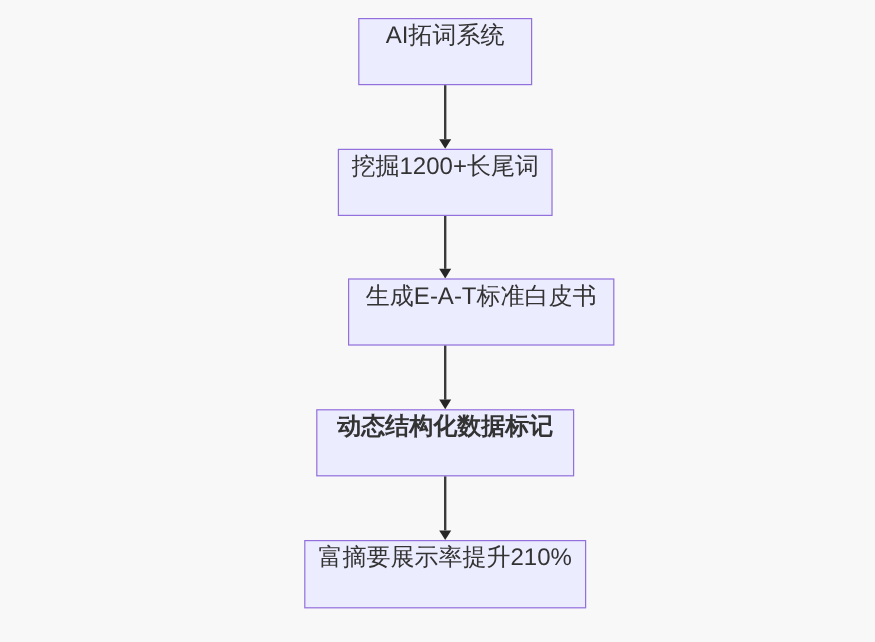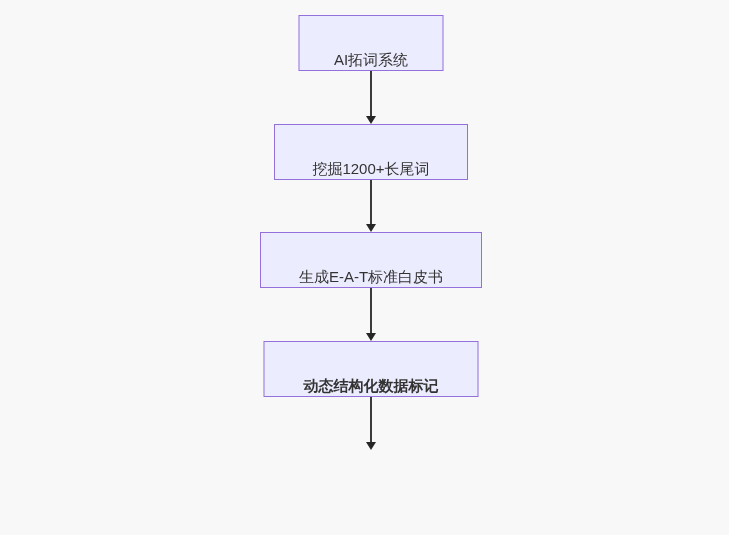--- a/index.html
+++ b/index.html
@@ -17,24 +17,24 @@
   }
   .node {
     position: absolute;
     left: 371px;
     transform: translateX(-50%);
     height: 56px;
     background: #ECECFF;
     border: 1px solid #9370DB;
     box-sizing: border-box;
     display: flex;
-    align-items: flex-end;
+    align-items: flex-start;
     justify-content: center;
     color: #333333;
-    font-size: 15px;
+    font-size: 20px;
     white-space: nowrap;
   }
   .edge {
     position: absolute;
     left: 371px;
     transform: translateX(-50%);
     display: flex;
     flex-direction: column;
     align-items: center;
   }
@@ -45,22 +45,22 @@
   }
   .edge-head {
     width: 0;
     height: 0;
     border-left: 5px solid transparent;
     border-right: 5px solid transparent;
     border-top: 8px solid #262626;
   }
   
   .n0 { top: 15px;  width: 145px; }
-  .n1 { top: 124px; width: 194px; }
-  .n2 { top: 232px; width: 222px; }
+  .n1 { top: 124px; width: 179px; }
+  .n2 { top: 232px; width: 222px; margin-left: 30px; }
   .n3 { top: 341px; width: 215px; font-weight: bold; }
   .n4 { top: 450px; width: 235px; height: 57px; }
   .e0 { top: 71px;  height: 53px; }
   .e1 { top: 180px; height: 52px; }
   .e2 { top: 288px; height: 53px; }
   .e3 { top: 397px; height: 53px; }
 </style>
 </head>
 <body>
 
@@ -95,14 +95,17 @@
 
   <div class="node n3">
     <span>动态结构化数据标记</span>
   </div>
 
   <div class="edge e3">
     <div class="edge-line"></div>
     <div class="edge-head"></div>
   </div>
 
+  <div class="node n4">
+    <span>富摘要展示率提升210%</span>
+  </div>
 
 </div>
 
 </body></html>

